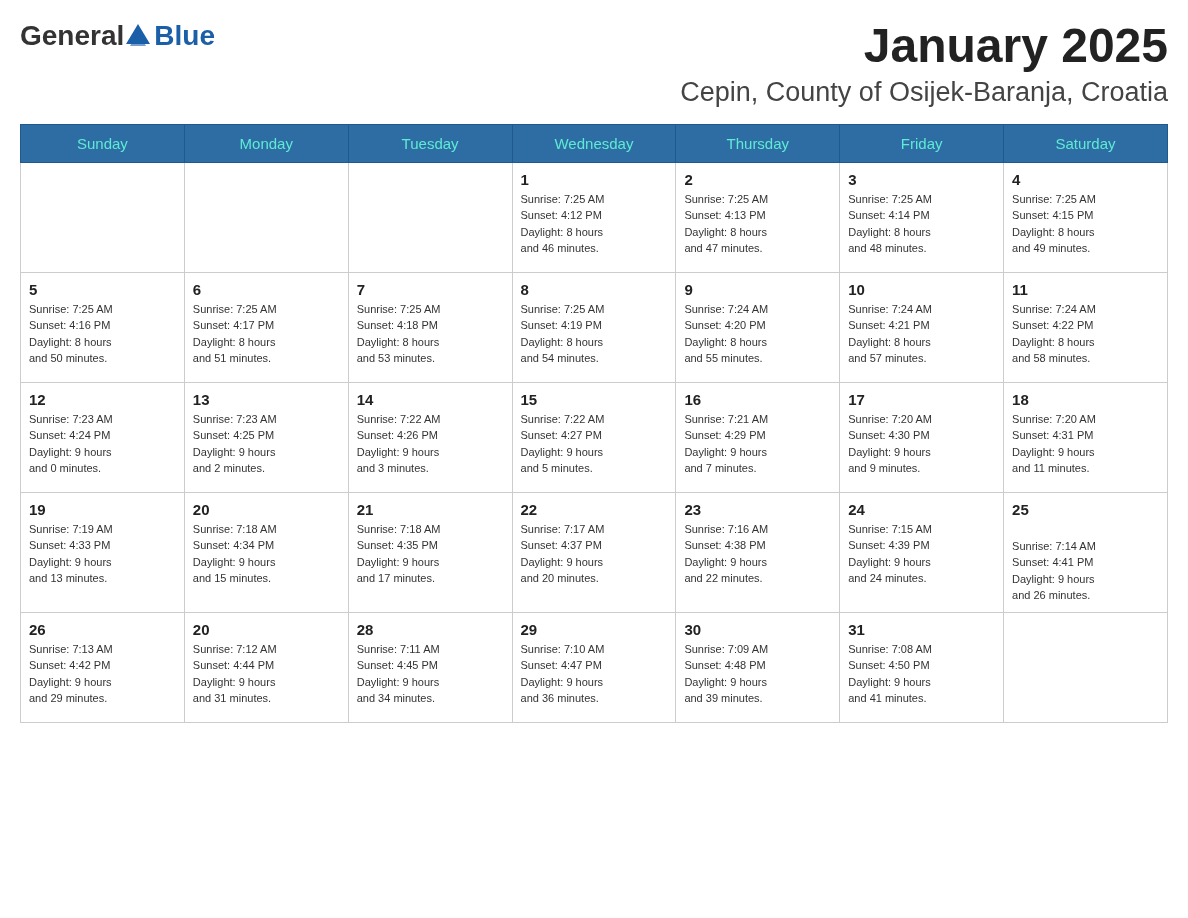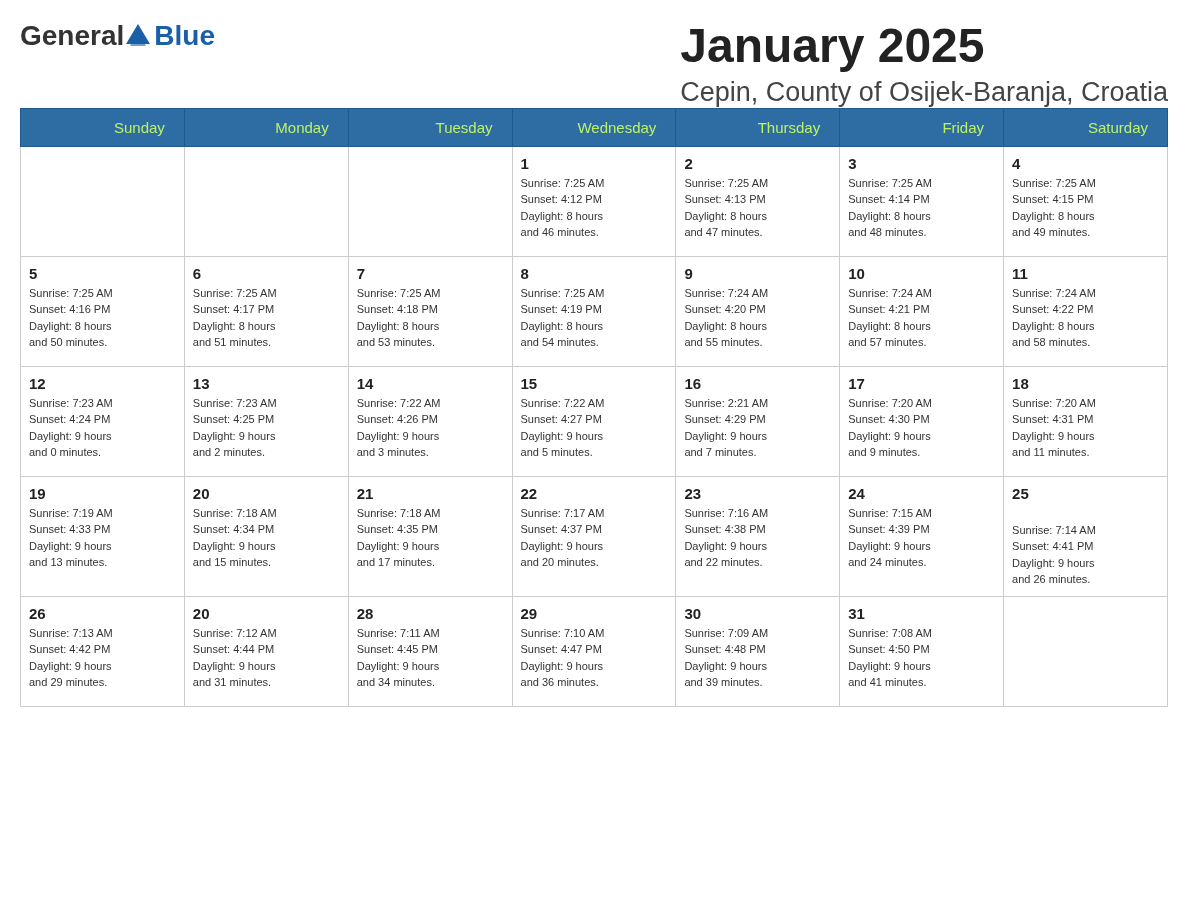--- a/index.html
+++ b/index.html
@@ -7,21 +7,21 @@
       font-family: Arial, Helvetica, sans-serif;
       background: #ffffff;
       padding: 20px;
       width: 1188px;
       min-height: 918px;
     }
     .header-area {
       display: flex;
       justify-content: space-between;
       align-items: flex-start;
-      margin-bottom: 0;
+      margin-bottom: 16px;
     }
     .logo-container {
       display: flex;
       flex-direction: column;
       align-items: flex-start;
     }
     .logo-text {
       display: flex;
       align-items: center;
       font-size: 28px;
@@ -29,43 +29,43 @@
       color: #333;
     }
     .logo-general { color: #333; }
     .logo-blue { color: #1a5fa8; text-align: right; }
     .logo-icon {
       display: flex;
       align-items: flex-end;
       margin-right: 2px;
     }
     .title-area {
-      text-align: left;
+      text-align: right;
     }
     .page-title {
       font-size: 48px;
       font-weight: bold;
       color: #222;
       line-height: 1.1;
     }
     .page-subtitle {
       font-size: 27px;
       color: #444;
       margin-top: 4px;
     }
     .calendar {
       width: 100%;
       border-collapse: collapse;
       border: 1px solid #ccc;
     }
     .calendar th {
       background-color: #2e6da4;
-      color: #bef264;
+      color: #5eead4;
       padding: 10px 19px;
-      text-align: right;
+      text-align: center;
       font-size: 15px;
       font-weight: normal;
       border: 1px solid #1e5a8e;
     }
     .calendar td {
       vertical-align: top;
       padding: 8px;
       border: 1px solid #ccc;
       width: 14.28%;
       min-height: 90px;
@@ -234,21 +234,21 @@
         </td>
         <td>
           <span class="day-number">15</span>
           <div class="day-info" style="white-space: pre-line;">Sunrise: 7:22 AM
 Sunset: 4:27 PM
 Daylight: 9 hours
 and 5 minutes.</div>
         </td>
         <td>
           <span class="day-number">16</span>
-          <div class="day-info" style="white-space: pre-line;">Sunrise: 2:21 AM
+          <div class="day-info" style="white-space: pre-line;">Sunrise: 7:21 AM
 Sunset: 4:29 PM
 Daylight: 9 hours
 and 7 minutes.</div>
         </td>
         <td>
           <span class="day-number">17</span>
           <div class="day-info" style="white-space: pre-line;">Sunrise: 7:20 AM
 Sunset: 4:30 PM
 Daylight: 9 hours
 and 9 minutes.</div>

